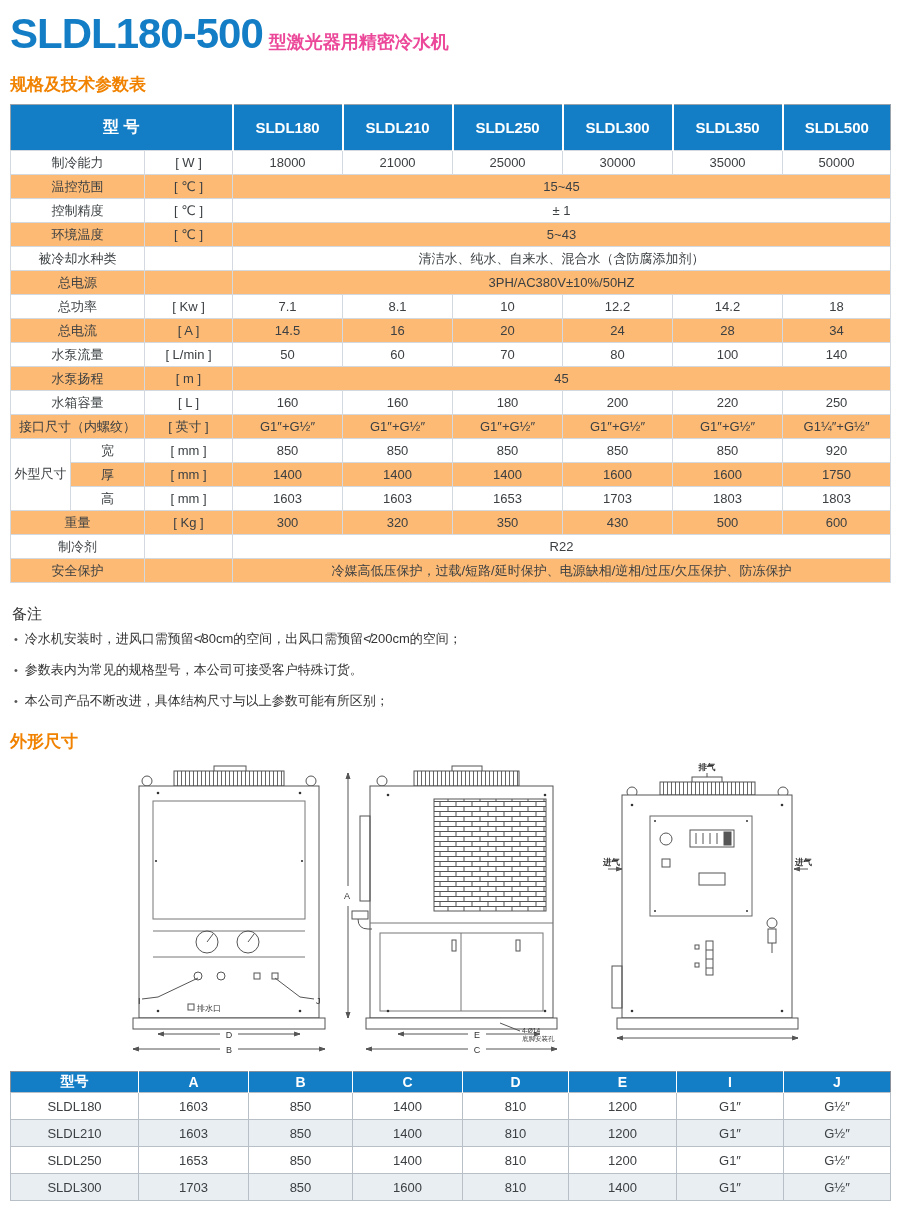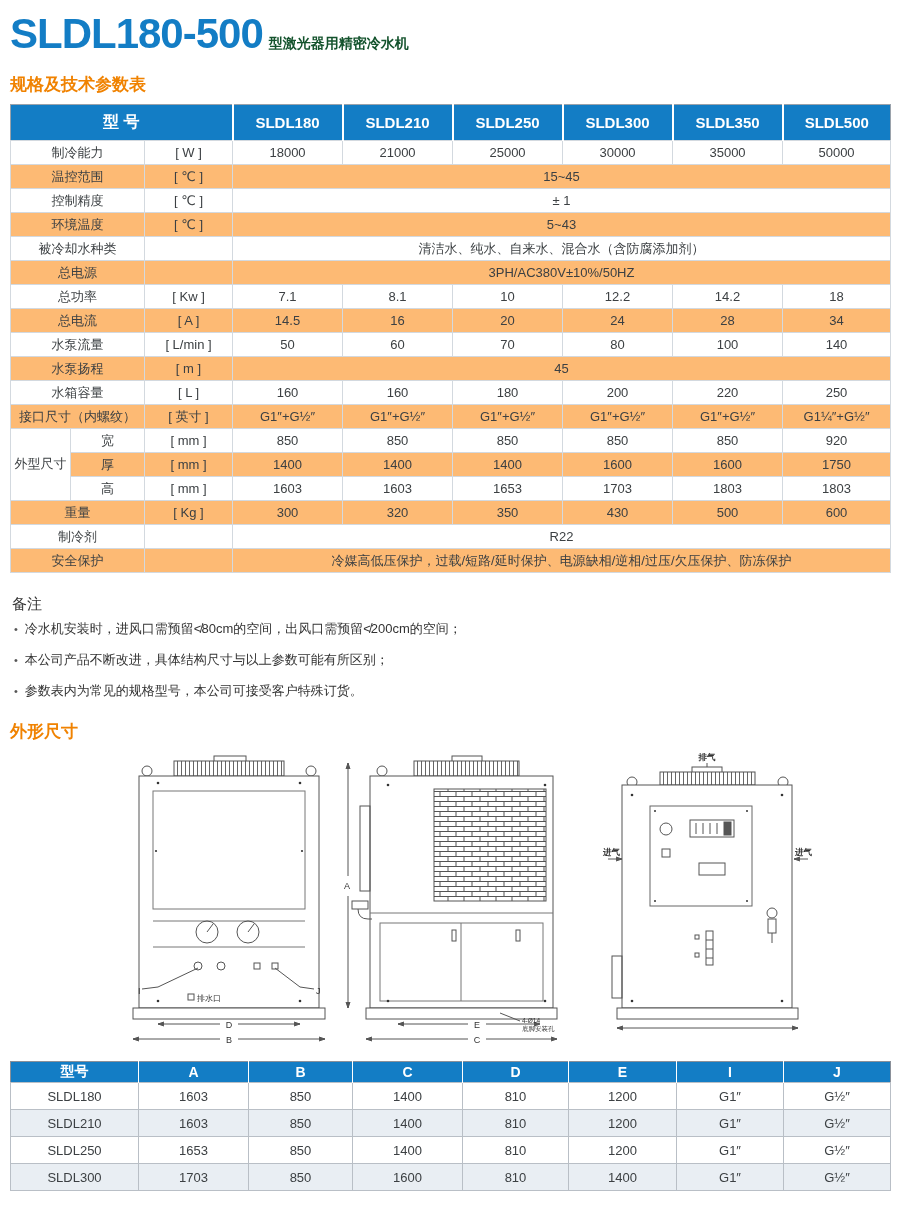--- a/index.html
+++ b/index.html
@@ -4,28 +4,28 @@
 <style>
   * { box-sizing: border-box; }
   html,body { margin:0; padding:0; background:#fff; }
   body { width:900px; height:1211px; position:relative; overflow:hidden;
          font-family:"Liberation Sans","DejaVu Sans",sans-serif; color:#3c4043; }
   .page { padding:6px 10px 0 10px; }
 
   
   .title-row { margin:4px 0 0 0; white-space:nowrap; }
   .t-model { color:#137dc5; font-size:42px; font-weight:bold; letter-spacing:-1px; }
-  .t-sub   { color:#14532d; font-size:14px; font-weight:bold; margin-left:6px; }
+  .t-sub   { color:#ec4899; font-size:18px; font-weight:bold; margin-left:6px; }
 
   .sec-title { color:#f08200; font-size:17px; font-weight:bold; margin:15px 0 8px 0; }
 
   
   table.spec { border-collapse:collapse; width:880px; table-layout:fixed;
                border:1px solid #9aa2ab; font-size:13px; }
-  table.spec th { background:#137dc5; color:#fff; font-weight:bold; height:36px;
+  table.spec th { background:#137dc5; color:#fff; font-weight:bold; height:46px;
                   font-size:15px; border-left:2px solid #fff; }
   table.spec th:first-child { border-left:none; font-size:16px; }
   table.spec td { height:24px; text-align:center; padding:0 2px;
                   border:1px solid #d3d9df; overflow:hidden; white-space:nowrap; }
   table.spec tr.alt td { background:#fdba74; }
   table.spec td.grp { width:60px; line-height:1.3; padding:10px 0; white-space:normal;
                       word-break:break-all; font-size:13px; }
 
   
   .notes-title { font-size:15px; color:#333; margin:22px 0 6px 2px; font-weight:normal; }
@@ -222,22 +222,22 @@
           <td class="lbl" colspan="2">安全保护</td>
           <td class="unit"></td>
           <td class="merged" colspan="6">冷媒高低压保护，过载/短路/延时保护、电源缺相/逆相/过压/欠压保护、防冻保护</td>
         </tr>
       </tbody>
   </table>
 
   <div class="notes-title">备注</div>
   <div>
       <div class="note-item"><span class="bullet">•</span><span>冷水机安装时，进风口需预留≮80cm的空间，出风口需预留≮200cm的空间；</span></div>
+      <div class="note-item"><span class="bullet">•</span><span>参数表内为常见的规格型号，本公司可接受客户特殊订货。</span></div>
       <div class="note-item"><span class="bullet">•</span><span>本公司产品不断改进，具体结构尺寸与以上参数可能有所区别；</span></div>
-      <div class="note-item"><span class="bullet">•</span><span>参数表内为常见的规格型号，本公司可接受客户特殊订货。</span></div>
     </div>
 
   <div class="sec-title" style="margin-top:20px;">外形尺寸</div>
 
   <div class="drawings">
 
     <div class="dwg" style="left:118px;">
       <svg width="202" height="296" viewBox="0 0 202 296">
         <defs>
           <pattern id="hatchF" width="4" height="10" patternUnits="userSpaceOnUse">

